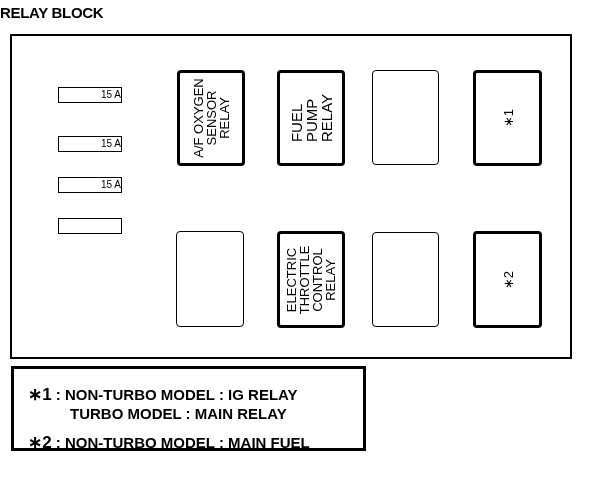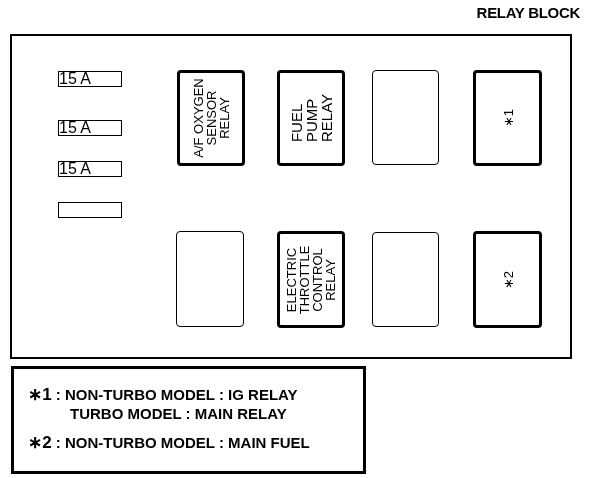--- a/index.html
+++ b/index.html
@@ -1,31 +1,31 @@
 <!DOCTYPE html>
 <html><head>
   <meta charset="utf-8">
   <style>
     html, body { margin:0; padding:0; background:#fff; }
     body { width:608px; height:478px; position:relative; overflow:hidden;
            font-family:"Liberation Sans", sans-serif; color:#000; }
-    .title { position:absolute; left:0; width:580px; top:4px; text-align:right;
+    .title { position:absolute; left:0; width:580px; top:4px; text-align:left;
              font-weight:bold; font-size:15px; letter-spacing:-0.3px; }
     .block { position:absolute; left:10px; top:34px; width:558px; height:321px;
              border:2px solid #000; box-sizing:content-box; }
     .fuse { position:absolute; left:58px; width:62px; height:14px; border:1.5px solid #000;
-            font-size:16px; line-height:14px; text-align:left; }
+            font-size:10px; line-height:14px; text-align:right;margin-top:16px; }
     .relay { position:absolute; width:65px; height:93px; border:1px solid #000;
              border-radius:4px; box-sizing:border-box; }
     .relay.bold { border:3px solid #000; }
     .relay .lbl { position:absolute; left:50%; top:50%; transform:translate(-50%,-50%) rotate(-90deg);
                   white-space:nowrap; font-size:13px; line-height:13px; text-align:center; }
     .relay .lbl div { display:block; }
     .star { font-size:17px; }
-    .legend { position:absolute; left:11px; top:366px; width:355px; height:108px;
+    .legend { position:absolute; left:11px; top:366px; width:355px; height:85px;
               border:3px solid #000; box-sizing:border-box; font-weight:bold; font-size:15px; }
     .legend .row { position:absolute; left:14px; white-space:nowrap; }
     .legend .mark { font-size:17px; }
   </style>
 </head>
 <body>
 
 <div class="title">RELAY BLOCK</div>
 
 <div class="block"></div>

